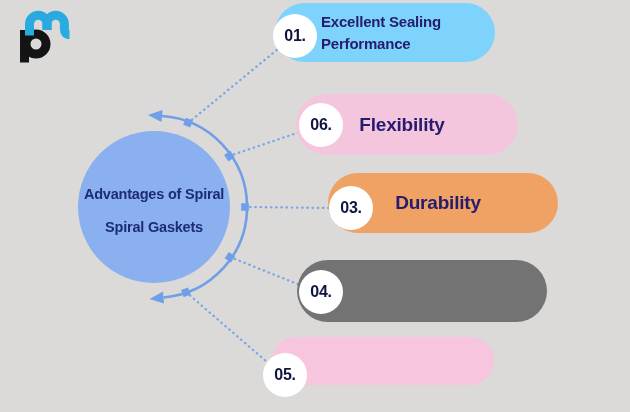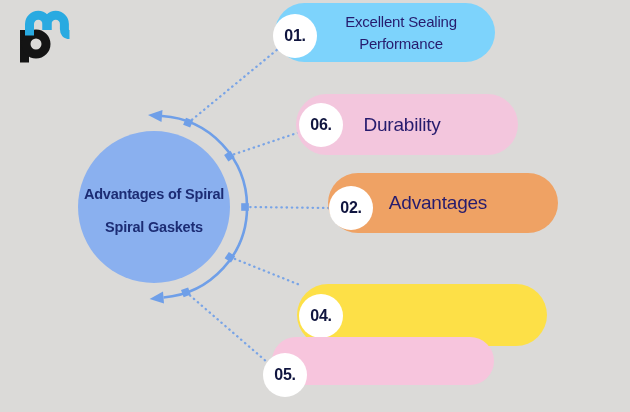--- a/index.html
+++ b/index.html
@@ -39,22 +39,22 @@
   }
   .num-circle{
     position:absolute;width:44px;height:44px;border-radius:50%;
     background:var(--num-bg,#ffffff);
     display:flex;align-items:center;justify-content:center;
     font-weight:bold;font-size:16px;color:var(--num-text,#10153f);
     letter-spacing:-.3px;
   }
   .pill-label{
     position:absolute;left:34px;right:44px;top:0;bottom:0;
-    display:flex;align-items:center;justify-content:center;text-align:center;
-    font-weight:normal;color:var(--navy,#261b6d);letter-spacing:-.2px;
+    display:flex;align-items:center;justify-content:center;
+    font-weight:bold;color:var(--navy,#261b6d);letter-spacing:-.2px;
   }
   .pill-1{left:275px;top:3px;width:220px;height:59px;}
   .pill-1 .num-circle{left:-2px;top:11px;}
   .pill-1 .pill-label{font-size:15px;line-height:1.45;left:46px;right:14px;}
   .pill-2{left:296px;top:94px;width:222px;height:61px;}
   .pill-2 .num-circle{left:3px;top:9px;}
   .pill-2 .pill-label{font-size:19px;}
   .pill-3{left:328px;top:173px;width:230px;height:60px;}
   .pill-3 .num-circle{left:1px;top:13px;}
   .pill-3 .pill-label{font-size:19px;}
@@ -106,29 +106,29 @@
     </div>
   </div>
 
   <div class="pill pill-1" style="background-color: #7dd3fc;">
     <div class="num-circle">01.</div>
     <div class="pill-label">Excellent Sealing Performance</div>
   </div>
 
   <div class="pill pill-2" style="background-color: rgb(243, 198, 221);">
     <div class="num-circle">06.</div>
+    <div class="pill-label">Flexibility</div>
+  </div>
+
+  <div class="pill pill-3" style="background-color: rgb(239, 162, 100);">
+    <div class="num-circle">03.</div>
     <div class="pill-label">Durability</div>
   </div>
 
-  <div class="pill pill-3" style="background-color: rgb(239, 162, 100);">
-    <div class="num-circle">02.</div>
-    <div class="pill-label">Advantages</div>
-  </div>
-
-  <div class="pill pill-4" style="background-color: #fde047; margin-top: 24px;">
+  <div class="pill pill-4" style="background-color: #737373;">
     <div class="num-circle">04.</div>
   </div>
 
   <div class="pill pill-5" style="background-color: rgb(247, 197, 221);">
     <div class="num-circle">05.</div>
   </div>
 
 </div>
 
 </body></html>

